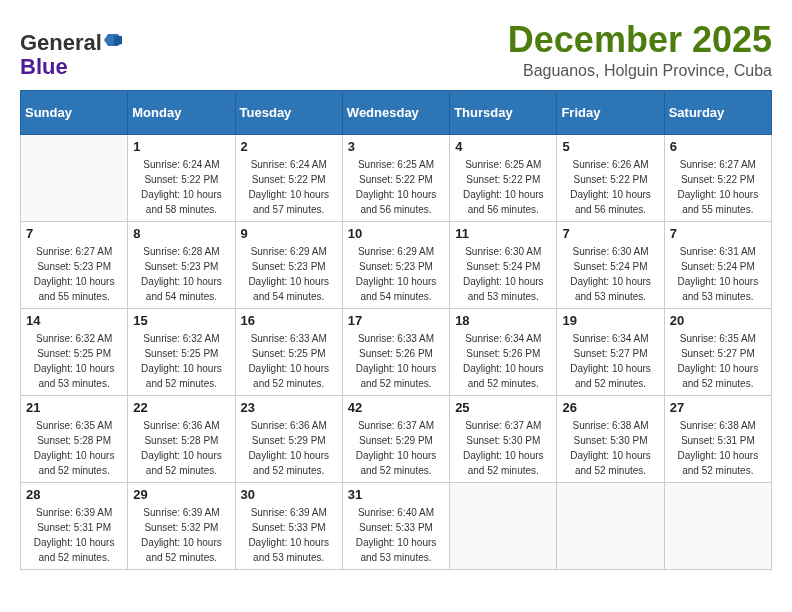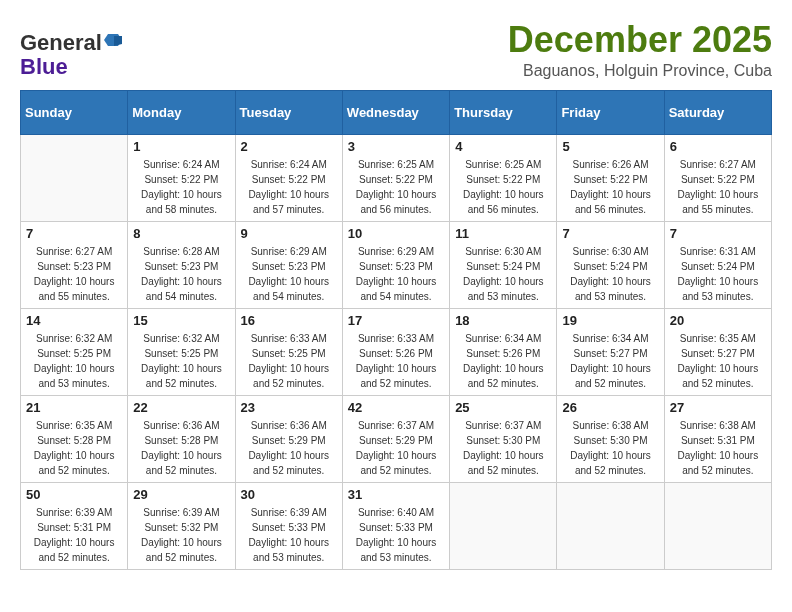--- a/index.html
+++ b/index.html
@@ -327,21 +327,21 @@
         <div class="day-number">27</div>
         <div class="day-info">
           <span>Sunrise: 6:38 AM</span><br>
           <span>Sunset: 5:31 PM</span><br>
           <span>Daylight: 10 hours and 52 minutes.</span>
         </div>
       </td>
       </tr>
       <tr>
         <td>
-        <div class="day-number">50</div>
+        <div class="day-number">28</div>
         <div class="day-info">
           <span>Sunrise: 6:39 AM</span><br>
           <span>Sunset: 5:31 PM</span><br>
           <span>Daylight: 10 hours and 52 minutes.</span>
         </div>
       </td>
         <td>
         <div class="day-number">29</div>
         <div class="day-info">
           <span>Sunrise: 6:39 AM</span><br>

